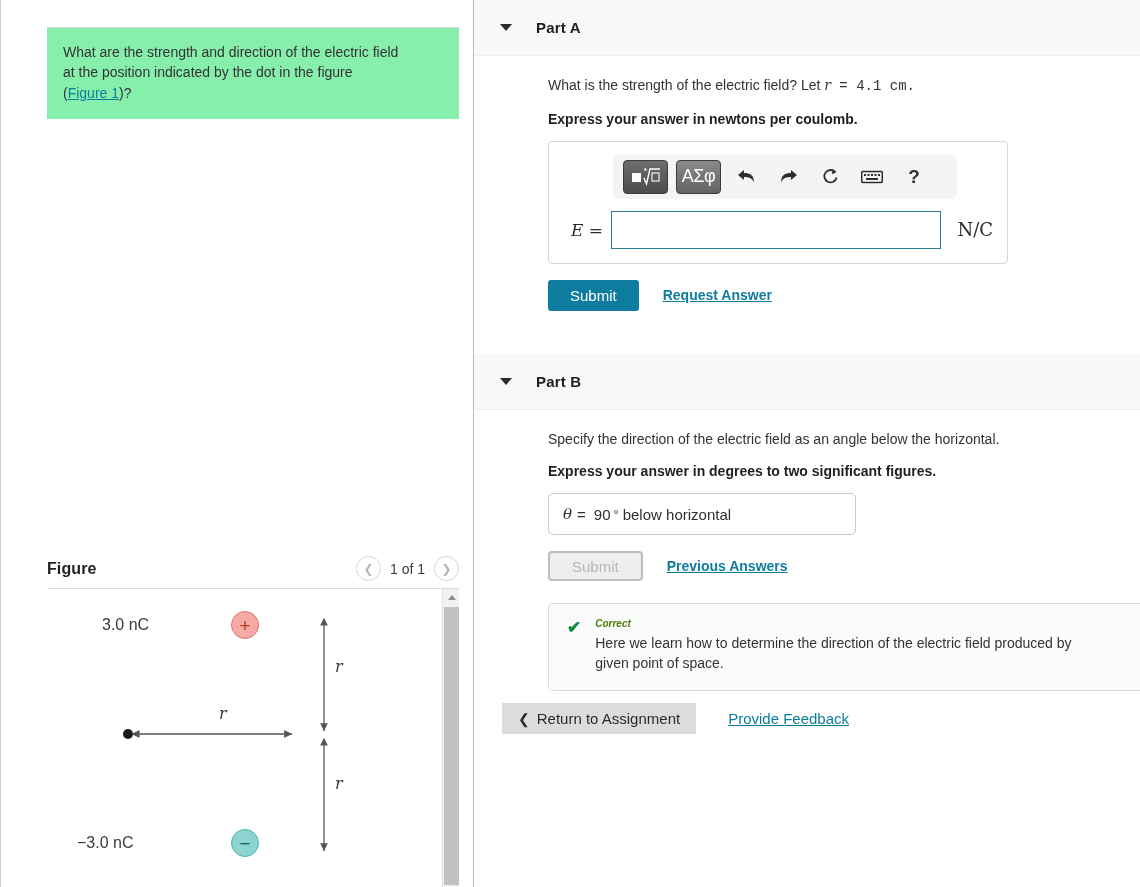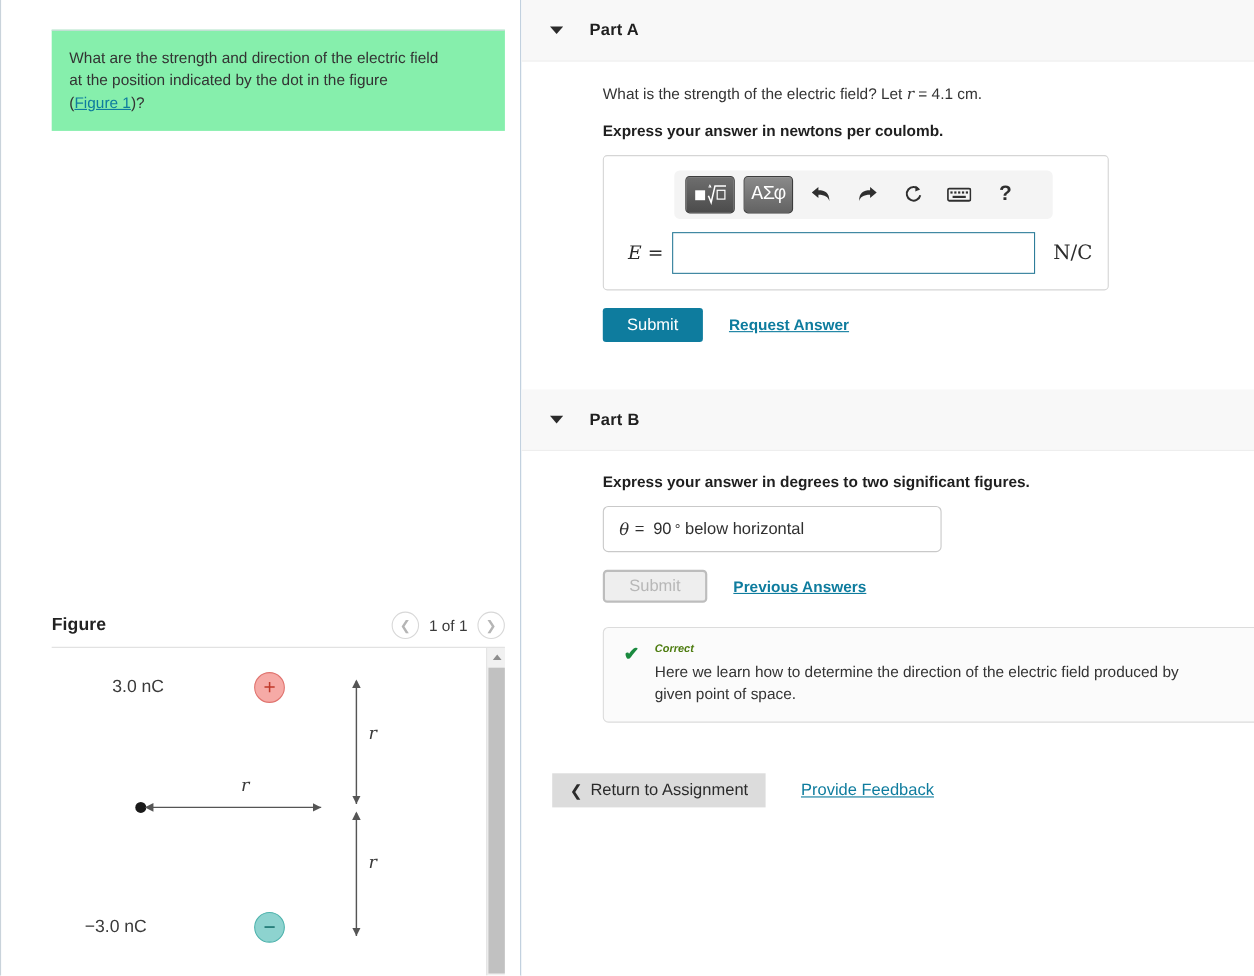--- a/index.html
+++ b/index.html
@@ -170,21 +170,21 @@
   }
 
   .part-body { padding: 20px 0 0 74px; }
   .prompt {
     font-size: 14px; color: #333; margin: 0 0 14px 0;
     line-height: 1.4;
   }
   .mathvar {
     font-family: "DejaVu Serif", serif; font-style: italic;
   }
-  .mathnum { font-family: Liberation Sans, sans-serif; }
+  .mathnum { font-family: Liberation Mono, monospace; }
   .instruction {
     font-size: 14px; font-weight: bold; color: #1f1f1f;
     margin: 0 0 14px 0;
   }
 
   
   .answer-box {
     width: 460px;
     border: 1px solid #d5d5d5;
     border-radius: 4px;
@@ -205,21 +205,21 @@
     border-radius: 4px;
     background: linear-gradient(#6e6e6e, #4c4c4c);
     border: 1px solid #3c3c3c;
     display: flex; align-items: center; justify-content: center;
     color: #ffffff;
     cursor: pointer;
     margin-right: 8px;
   }
   .mt-btn.greek {
     background: linear-gradient(#8a8a8a, #636363);
-    font-family: Liberation Mono, monospace;
+    font-family: Liberation Sans, sans-serif;
     font-size: 18px;
     letter-spacing: -0.5px;
   }
   .mt-icon {
     width: 34px; height: 30px;
     display: flex; align-items: center; justify-content: center;
     color: #2f2f2f; cursor: pointer;
     font-size: 17px;
     margin-right: 8px;
   }
@@ -491,20 +491,21 @@
         <span class="link">Request Answer</span>
       </div>
     </div>
 
     <div class="part-header" style="margin-top:43px;">
       <span class="caret"></span>
       <span class="part-title">Part B</span>
     </div>
 
     <div class="part-body">
+      <p class="prompt">Specify the direction of the electric field as an angle below the horizontal.</p>
       <p class="instruction">Express your answer in degrees to two significant figures.</p>
 
       <div class="answerB">
         <span class="theta">θ</span>
         <span class="eq">=</span>
         <span class="val">90</span>
         <span class="deg">°</span>
         <span>below horizontal</span>
       </div>
 

